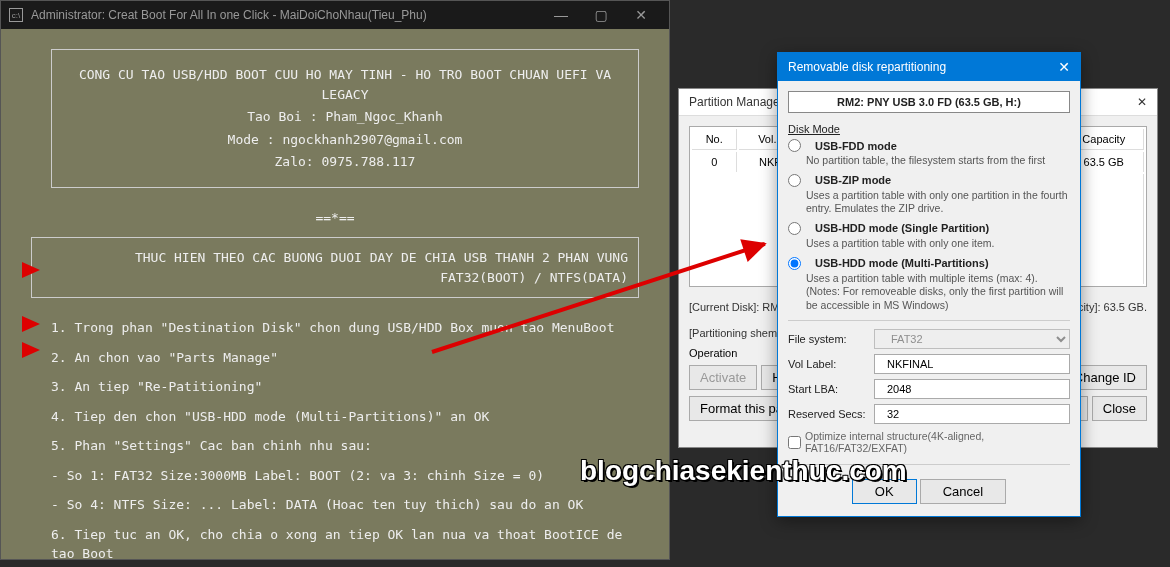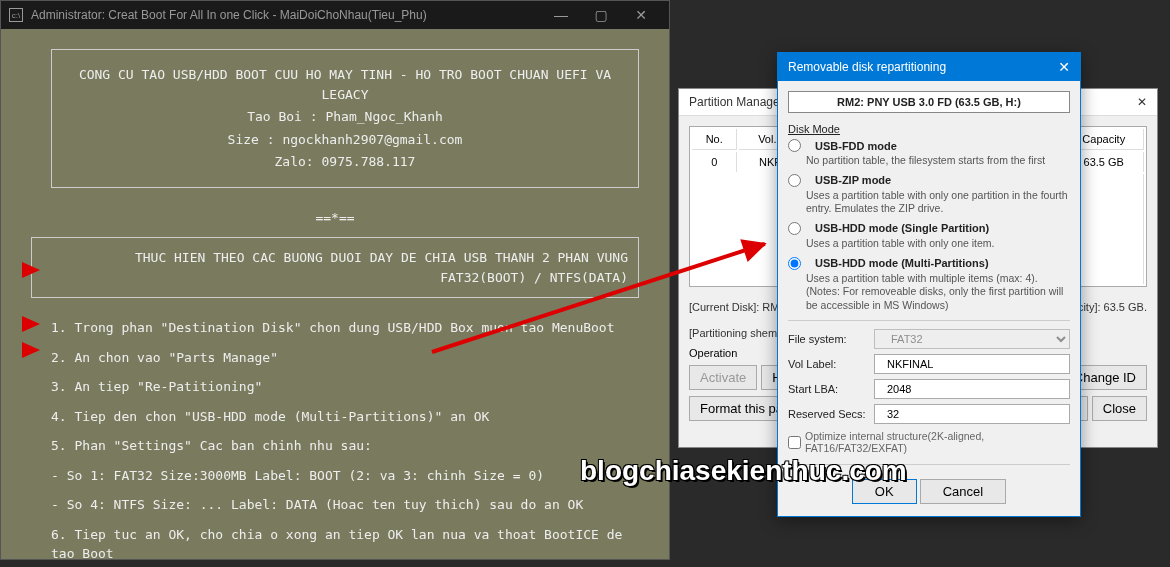--- a/index.html
+++ b/index.html
@@ -69,21 +69,21 @@
     <span class="icon">c:\</span>
     <span class="title">Administrator:  Creat Boot For All  In one Click - MaiDoiChoNhau(Tieu_Phu)</span>
     <span class="ctrl">—</span>
     <span class="ctrl">▢</span>
     <span class="ctrl">✕</span>
   </div>
   <div class="console-body">
     <div class="info-box">
       <div>CONG CU TAO USB/HDD BOOT CUU HO MAY TINH - HO TRO BOOT CHUAN UEFI VA LEGACY</div>
       <div>Tao Boi : Pham_Ngoc_Khanh</div>
-      <div>Size : ngockhanh2907@gmail.com</div>
+      <div>Mode : ngockhanh2907@gmail.com</div>
       <div>Zalo: 0975.788.117</div>
     </div>
     <div class="sep">==*==</div>
     <div class="instr-box">THUC HIEN THEO CAC BUONG DUOI DAY DE CHIA USB THANH 2 PHAN VUNG FAT32(BOOT) / NTFS(DATA)</div>
     <div class="steps">
       <div>1. Trong phan  "Destination Disk"  chon dung USB/HDD Box muon tao MenuBoot</div>
       <div>2. An chon vao "Parts Manage"</div>
       <div>3. An tiep "Re-Patitioning"</div>
       <div>4. Tiep den chon  "USB-HDD mode (Multi-Partitions)" an OK</div>
       <div>5. Phan "Settings" Cac ban chinh nhu sau:</div>
@@ -198,21 +198,21 @@
     <div class="form-row">
       <label>Start LBA:</label>
       <input type="text" value="2048" style="">
     </div>
     <div class="form-row">
       <label>Reserved Secs:</label>
       <input type="text" value="32" style="">
     </div>
     <div class="chk-row">
       <input type="checkbox" style="">
-      <span>Optimize internal structure(2K-aligned, FAT16/FAT32/EXFAT)</span>
+      <span>Optimize internal structure(4K-aligned, FAT16/FAT32/EXFAT)</span>
     </div>
     <hr class="group">
     <div class="rp-buttons">
       <button class="btn" style="border:1px solid #0078d7">OK</button>
       <button class="btn">Cancel</button>
     </div>
   </div>
 </div>
 
 <div class="big-red-arrow" style="left:432px; top:350px; width:350px; transform: rotate(-18deg);"></div>

